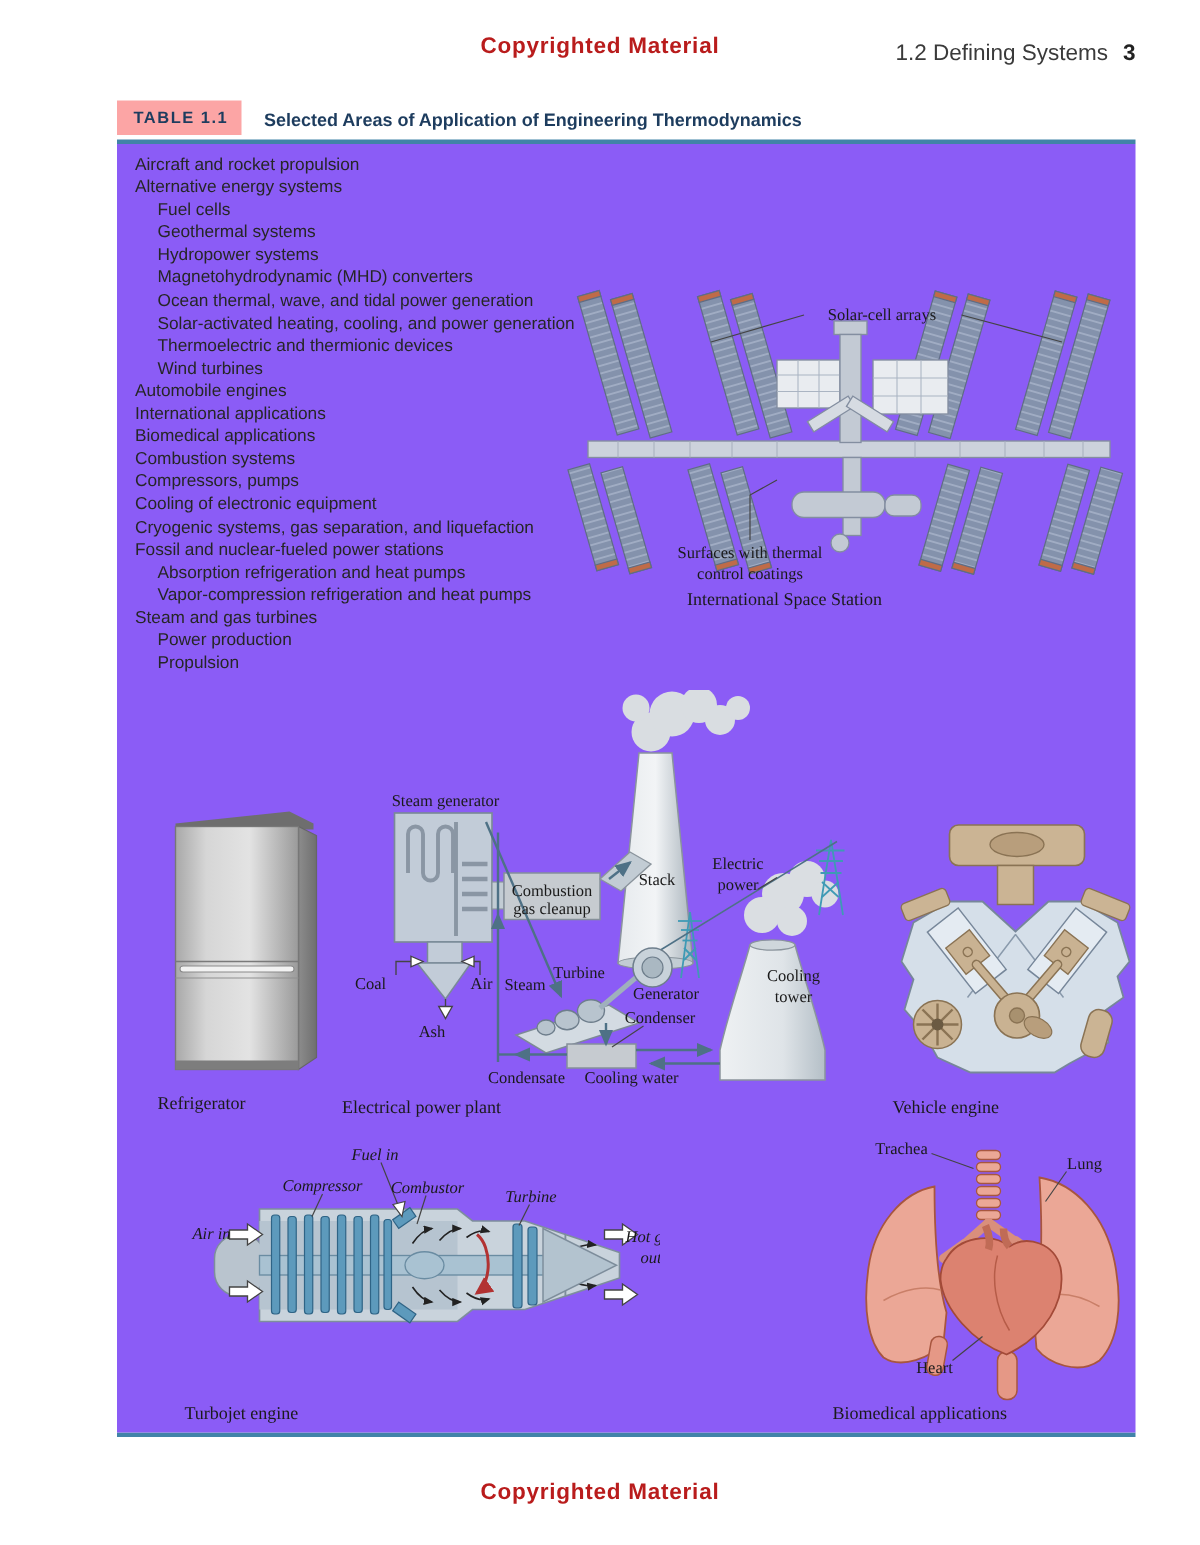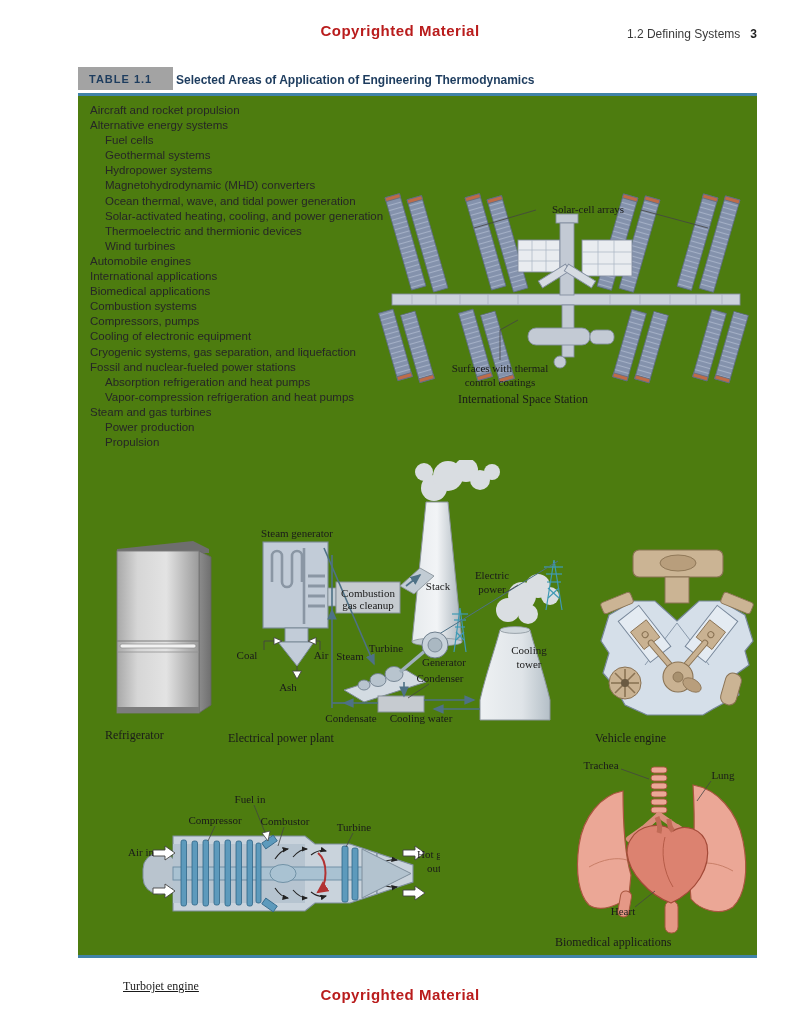--- a/index.html
+++ b/index.html
@@ -1,28 +1,28 @@
 <!DOCTYPE html>
 <html><head>
 <meta charset="utf-8">
 <style>
   html,body{margin:0;padding:0;background:#ffffff;}
   .page{position:relative;width:800px;height:1030px;background:#ffffff;overflow:hidden;
         font-family:"Liberation Sans",sans-serif;}
   .watermark{position:absolute;left:0;width:800px;text-align:center;
         font-size:15px;font-weight:bold;color:#b91c1c;letter-spacing:.5px;}
   .wm-top{top:22px;} .wm-bottom{top:986px;}
-  .section-head{position:absolute;top:27px;right:43px;font-size:12px;color:#3a3a3a;}
+  .section-head{position:absolute;top:27px;right:43px;font-size:15px;color:#3a3a3a;}
   .section-head b{margin-left:10px;color:#222;}
-  .table-tag{position:absolute;left:78px;top:67px;background:#a3a3a3;color:#1d3c5e;
-        font-size:11px;font-weight:bold;letter-spacing:1px;padding:6px 21px 5px 11px;}
+  .table-tag{position:absolute;left:78px;top:67px;background:#fca5a5;color:#1d3c5e;
+        font-size:11px;font-weight:bold;letter-spacing:1px;padding:6px 9px 5px 11px;}
   .table-title{position:absolute;left:176px;top:73px;color:#1d3c5e;font-size:12px;font-weight:bold;}
   .rule{position:absolute;left:78px;width:679px;height:3px;background:#4183a8;}
   .rule-top{top:93px;} .rule-bottom{top:955px;}
-  .table-body{position:absolute;left:78px;top:96px;width:679px;height:859px;background:#4d7c0f;}
+  .table-body{position:absolute;left:78px;top:96px;width:679px;height:859px;background:#8b5cf6;}
   .app-list{position:absolute;left:12px;top:7px;margin:0;padding:0;list-style:none;
         font-size:11.5px;color:#262626;line-height:15.1px;white-space:nowrap;}
   .app-list li.lvl1{padding-left:15px;}
   .fig{position:absolute;}
   .fig-caption{position:absolute;font-family:"Liberation Serif",serif;font-size:12px;
         color:#1a1a1a;text-align:left;}
   .fl{font-family:"Liberation Serif",serif;font-size:11px;fill:#1a1a1a;}
   svg{display:block;}
 </style>
 </head>
@@ -393,21 +393,21 @@
         </g>
         <circle cx="30" cy="138" r="4" fill="#6b5a42"></circle>
 
         <g transform="rotate(16 136 144)">
             <rect x="128" y="128" width="16" height="32" rx="7" fill="#cbb494" stroke="#8a7354" stroke-width="1"></rect>
           </g>
       </svg>
     </div>
     <div class="fig-caption" style="left:517px;top:635px;width:165px;">Vehicle engine</div>
 
-    <div class="fig" style="left:37px;top:695px;width:325px;height:135px;">
+    <div class="fig" style="left:37px;top:665px;width:325px;height:135px;font-style:italic;">
       <svg width="325" height="135" viewBox="0 0 325 135">
         <defs>
           <marker id="ah-tj" markerWidth="7" markerHeight="7" refX="5" refY="2.5" orient="auto">
             <path d="M0,0 L6,2.5 L0,5 Z" fill="#222"></path>
           </marker>
           <marker id="ah-red" markerWidth="8" markerHeight="8" refX="5" refY="3" orient="auto">
             <path d="M0,0 L6,3 L0,6 Z" fill="#b23232"></path>
           </marker>
         </defs>
 
@@ -474,21 +474,21 @@
 
         <text class="fl" x="135" y="12" text-anchor="middle">Fuel in</text>
         <text class="fl" x="100" y="33" text-anchor="middle">Compressor</text>
         <text class="fl" x="170" y="34" text-anchor="middle">Combustor</text>
         <text class="fl" x="239" y="40" text-anchor="middle">Turbine</text>
         <text class="fl" x="26" y="65" text-anchor="middle">Air in</text>
         <text class="fl" x="302" y="67" text-anchor="start">Hot gases</text>
         <text class="fl" x="312" y="81" text-anchor="start">out</text>
       </svg>
     </div>
-    <div class="fig-caption" style="left:45px;top:883px;width:325px;text-decoration:underline;">Turbojet engine</div>
+    <div class="fig-caption" style="left:45px;top:839px;width:325px;">Turbojet engine</div>
 
     <div class="fig" style="left:487px;top:659px;width:195px;height:180px;">
       <svg width="195" height="180" viewBox="0 0 195 180">
 
         <path d="M58,36 C36,40 18,62 14,90 C10,118 14,140 24,150 C36,158 56,150 64,140 L66,120 C60,100 58,70 58,36 Z" fill="#eba796" stroke="#a8563f" stroke-width="1.2"></path>
         <path d="M128,30 C152,34 172,56 178,86 C184,116 180,140 168,152 C154,162 134,154 126,144 L124,120 C130,98 130,64 128,30 Z" fill="#eba796" stroke="#a8563f" stroke-width="1.2"></path>
         <path d="M24,112 C38,104 52,102 62,105" fill="none" stroke="#c97f68" stroke-width="1"></path>
         <path d="M168,116 C154,108 140,106 128,110" fill="none" stroke="#c97f68" stroke-width="1"></path>
 
         <g>

